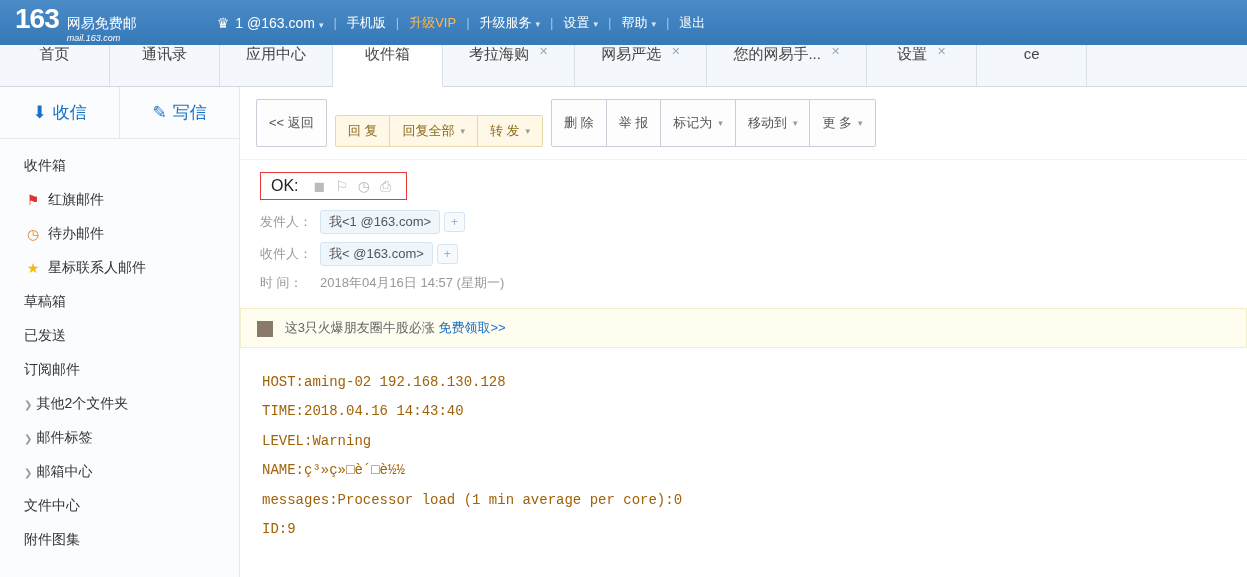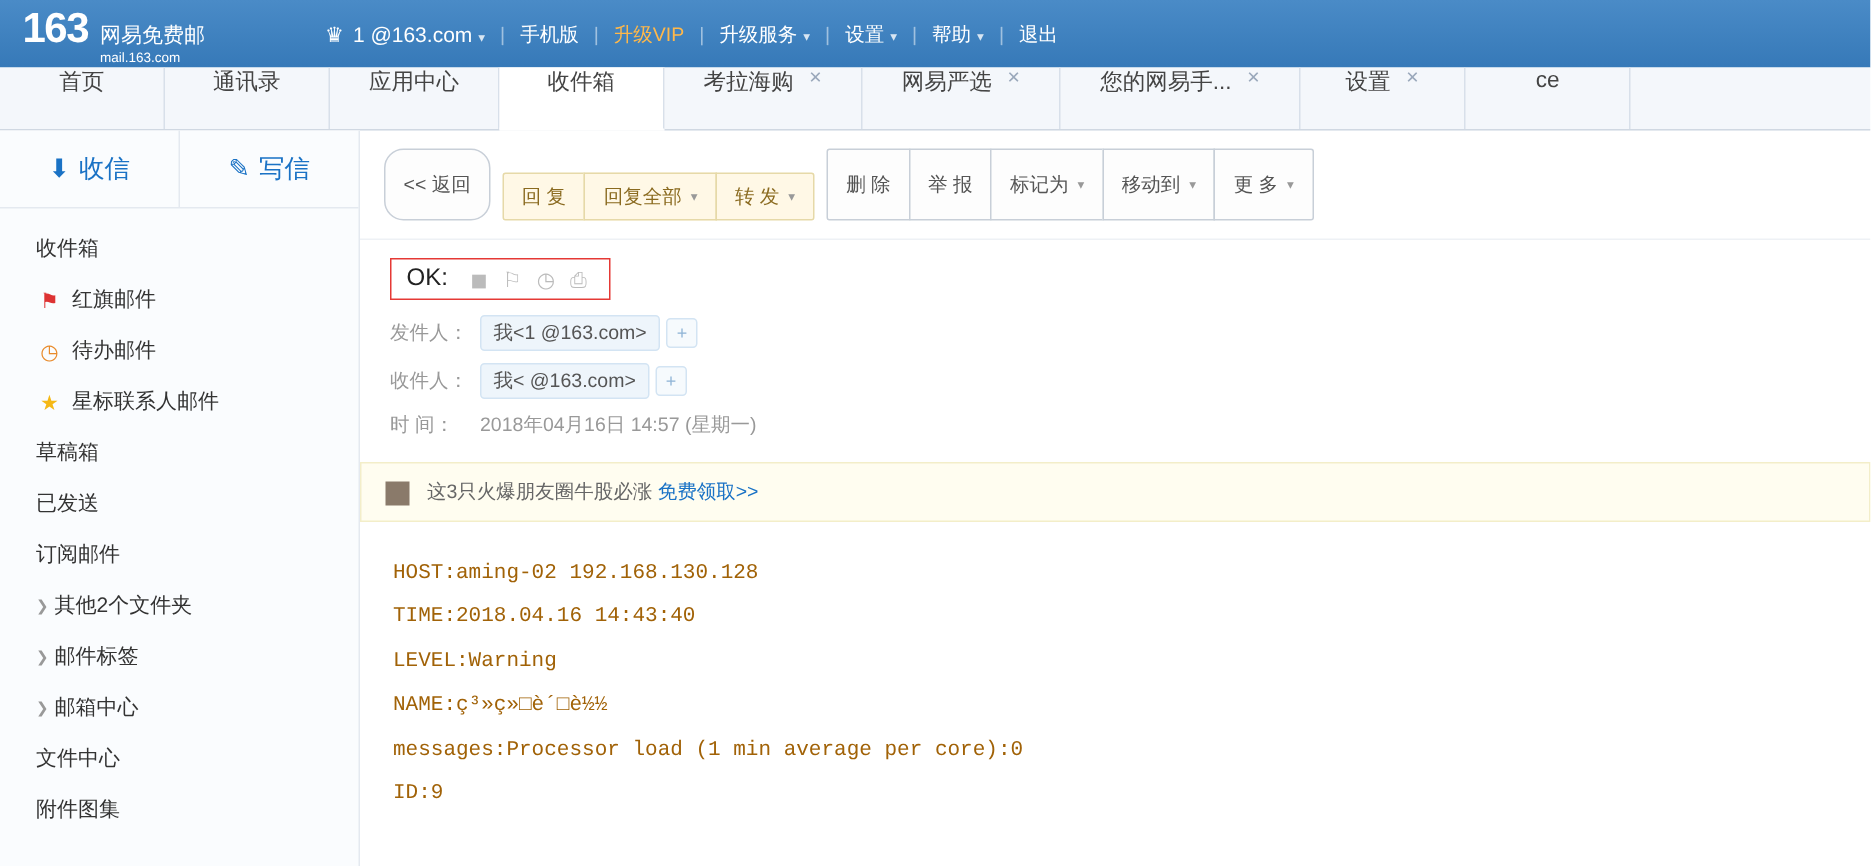--- a/index.html
+++ b/index.html
@@ -2,21 +2,21 @@
 <html><head>
 <meta charset="utf-8">
 <style>
 * { margin: 0; padding: 0; box-sizing: border-box; }
 body { font-family: "Microsoft YaHei", Arial, sans-serif; font-size: 13px; color: #333; background: #fff; width: 1247px; }
 .header { background: linear-gradient(to bottom, #4a8bc7, #3679b8); height: 45px; display: flex; align-items: center; color: #fff; padding: 0 15px; }
 .logo-wrap { display: flex; align-items: baseline; margin-right: 80px; }
 .logo-163 { font-size: 28px; font-weight: bold; color: #fff; letter-spacing: -1px; text-align: right; }
 .logo-sub { margin-left: 8px; }
 .logo-cn { font-size: 14px; }
-.logo-en { font-size: 9px; display: block; line-height: 10px; }
+.logo-en { font-size: 9px; display: block; line-height: 10px; font-style: italic; }
 .crown { margin-right: 6px; font-size: 14px; }
 .user-email { font-size: 14px; }
 .hdr-sep { color: rgba(255,255,255,.5); margin: 0 10px; }
 .hdr-link { color: #fff; cursor: pointer; }
 .hdr-link.vip { color: #ffb84a; }
 .hdr-dd::after { content: "▾"; font-size: 9px; margin-left: 4px; opacity: .8; }
 .tabs { display: flex; background: #f4f7fb; border-bottom: 1px solid #d0d8e2; height: 42px; }
 .tab { display: flex; align-items: flex-start; justify-content: center; padding: 0 26px; font-size: 15px; color: #444; border-right: 1px solid #d8e0ea; cursor: pointer; position: relative; min-width: 110px; }
 .tab.active { background: #fff; border-bottom: 2px solid #fff; margin-bottom: -1px; }
 .tab .close { margin-left: 10px; color: #9aa8bb; font-size: 11px; }
@@ -28,21 +28,21 @@
 .sa-icon { margin-right: 6px; }
 .folders { padding: 10px 0; }
 .folder { padding: 8px 24px; font-size: 14px; color: #333; cursor: pointer; display: flex; align-items: center; }
 .folder .fi { width: 18px; display: inline-block; text-align: center; margin-right: 6px; }
 .folder .chev { color: #999; margin-right: 4px; font-size: 10px; }
 .fi.red { color: #d33; }
 .fi.orange { color: #e88a2a; }
 .fi.star { color: #f5b815; }
 .content { flex: 1; }
 .toolbar { padding: 12px 16px; display: flex; gap: 8px; border-bottom: 1px solid #eef1f5; }
-.tbtn { border: 1px solid #c8cfd8; background: #fdfdfd; padding: 6px 12px; font-size: 13px; color: #555; cursor: pointer; border-radius: 13px; display: inline-flex; align-items: center; }
+.tbtn { border: 1px solid #c8cfd8; background: #fdfdfd; padding: 6px 12px; font-size: 13px; color: #555; cursor: pointer; border-radius: 2px; display: inline-flex; align-items: center; }
 .tbtn.gold { background: #fff8e6; border-color: #e6d9a8; color: #8a6a1f; margin-top: 16px; }
 .tgrp { display: inline-flex; }
 .tgrp .tbtn { border-radius: 0; margin-left: -1px; }
 .tgrp .tbtn:first-child { border-radius: 2px 0 0 2px; margin-left: 0; }
 .tgrp .tbtn:last-child { border-radius: 0 2px 2px 0; }
 .tbtn .dd { margin-left: 6px; font-size: 9px; color: #999; }
 .subject-row { padding: 12px 20px 6px 20px; display: flex; align-items: center; }
 .subject-box { border: 1px solid #e53935; padding: 4px 10px; display: inline-flex; align-items: center; }
 .subject-text { font-size: 16px; font-weight: normal; color: #222; margin-right: 10px; }
 .sicon { color: #bbb; margin: 0 5px; cursor: pointer; font-size: 14px; }

